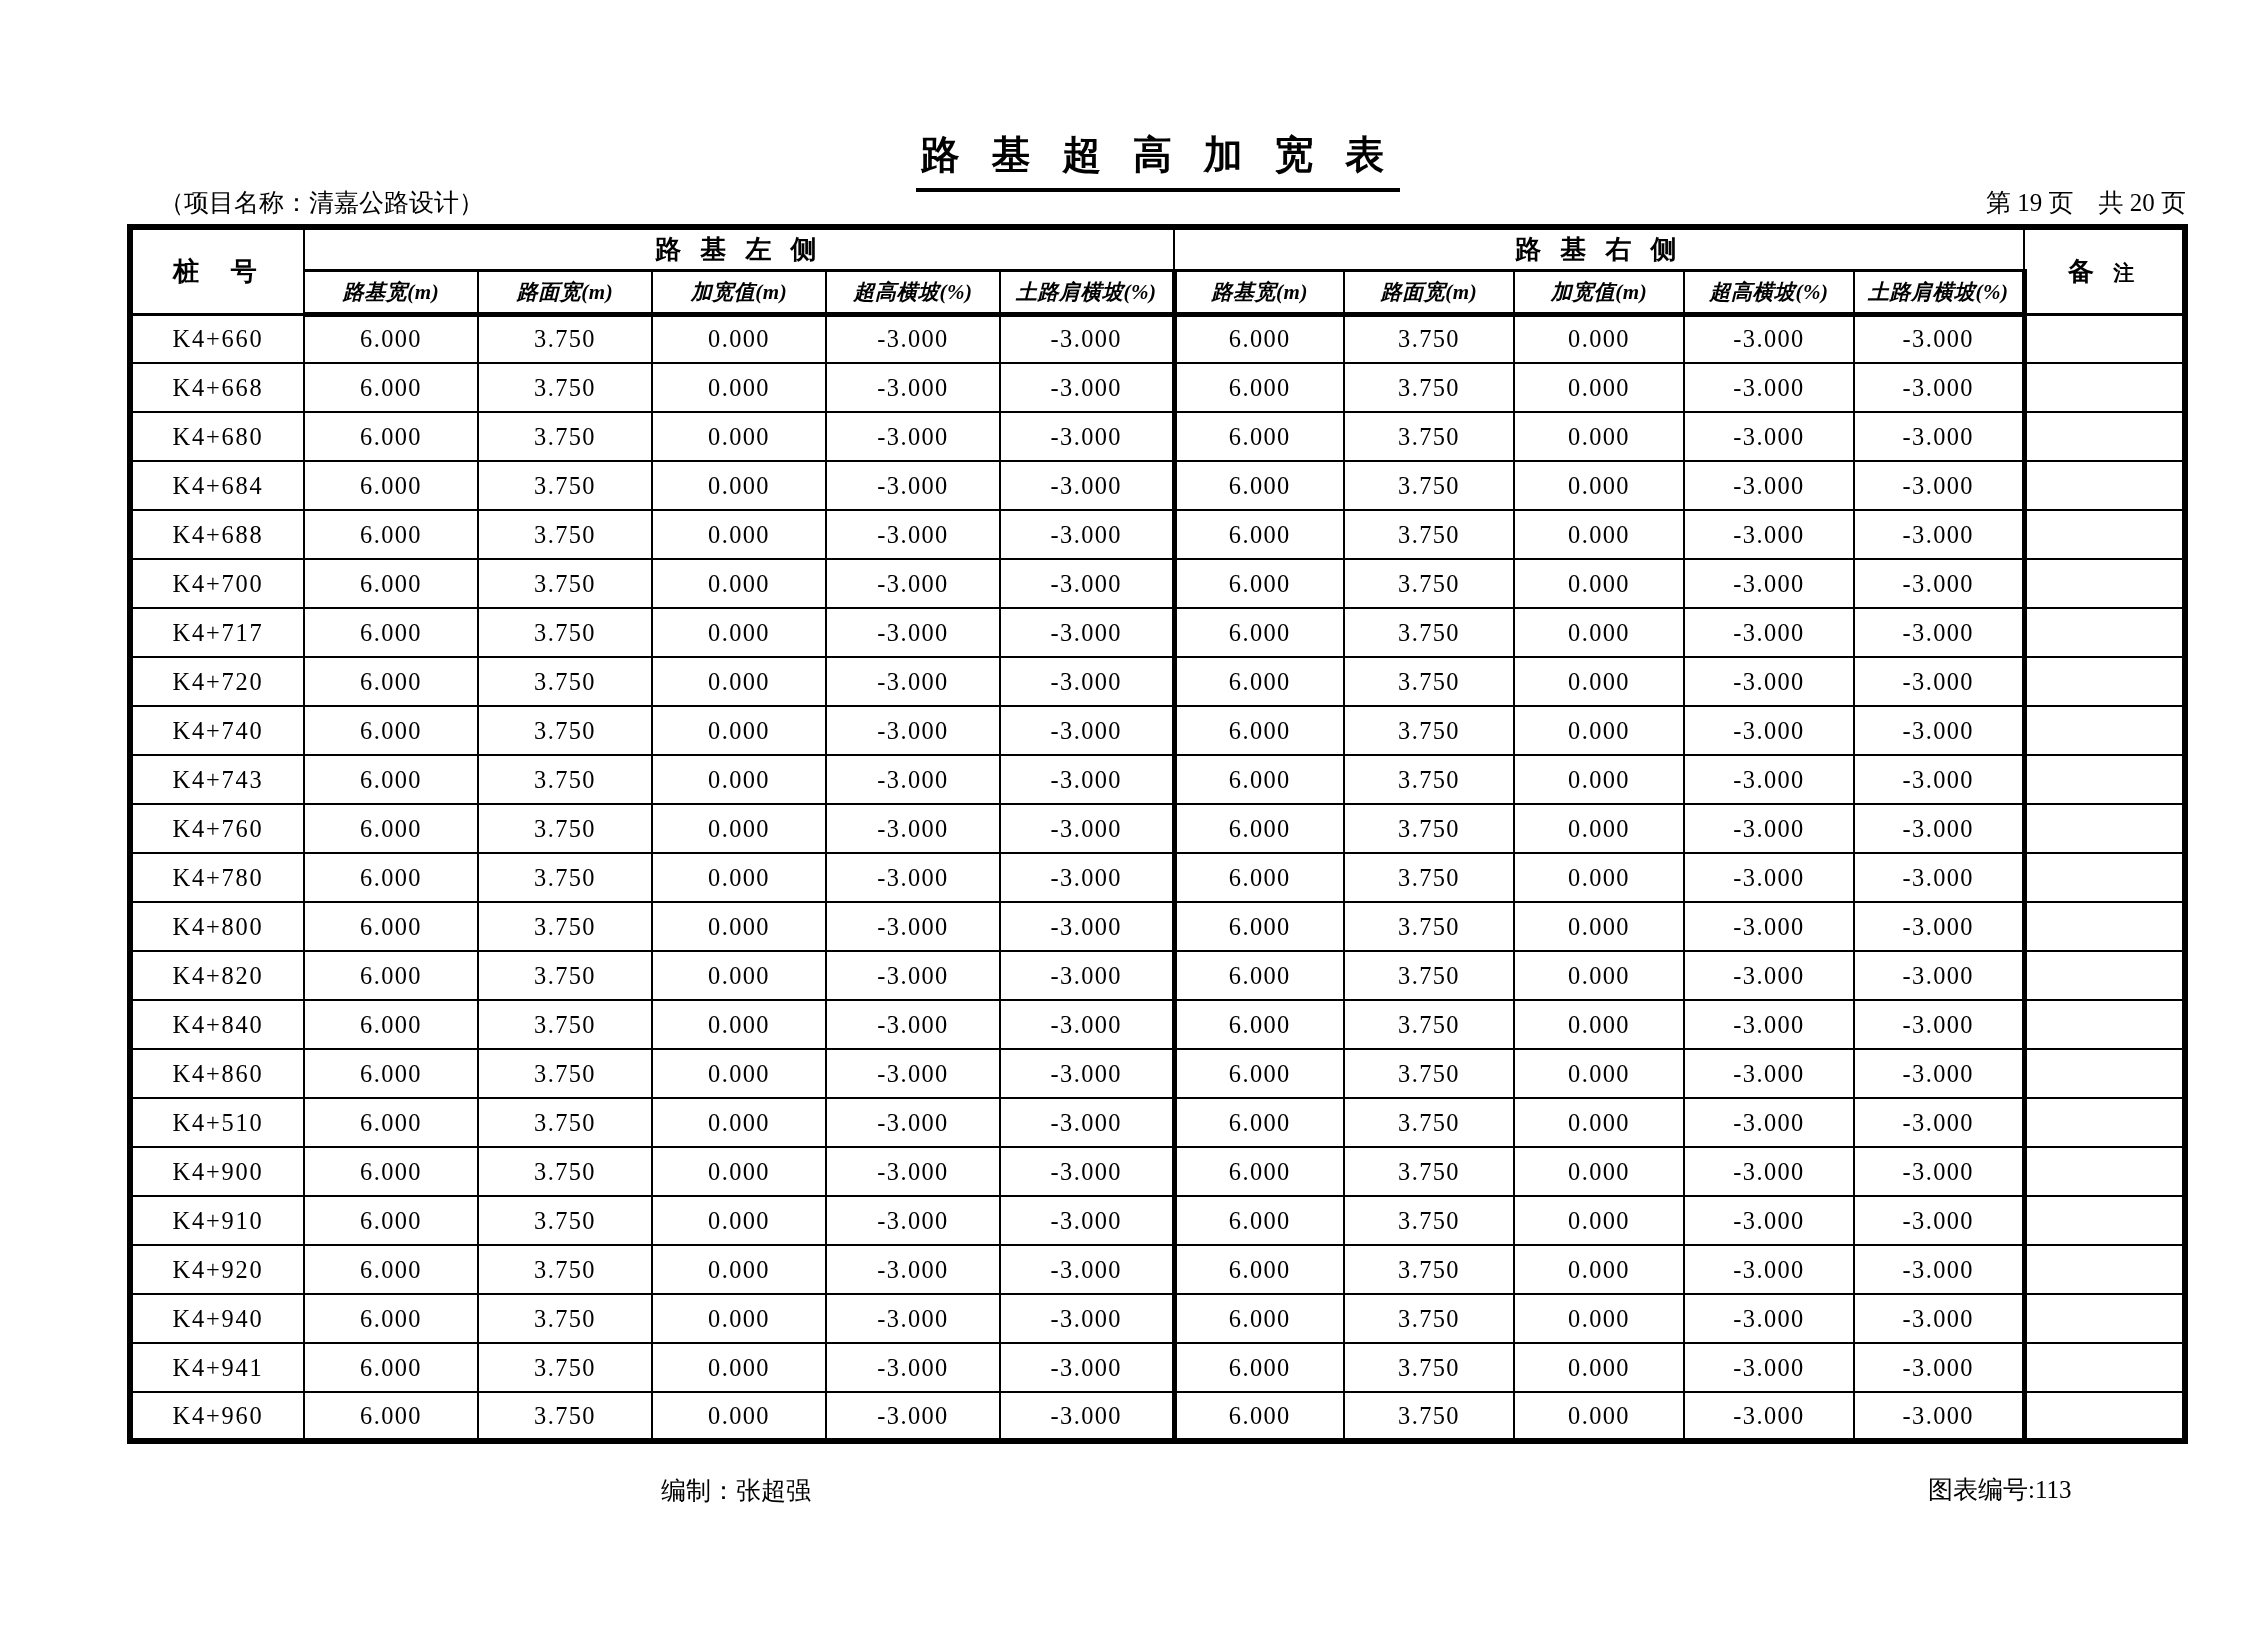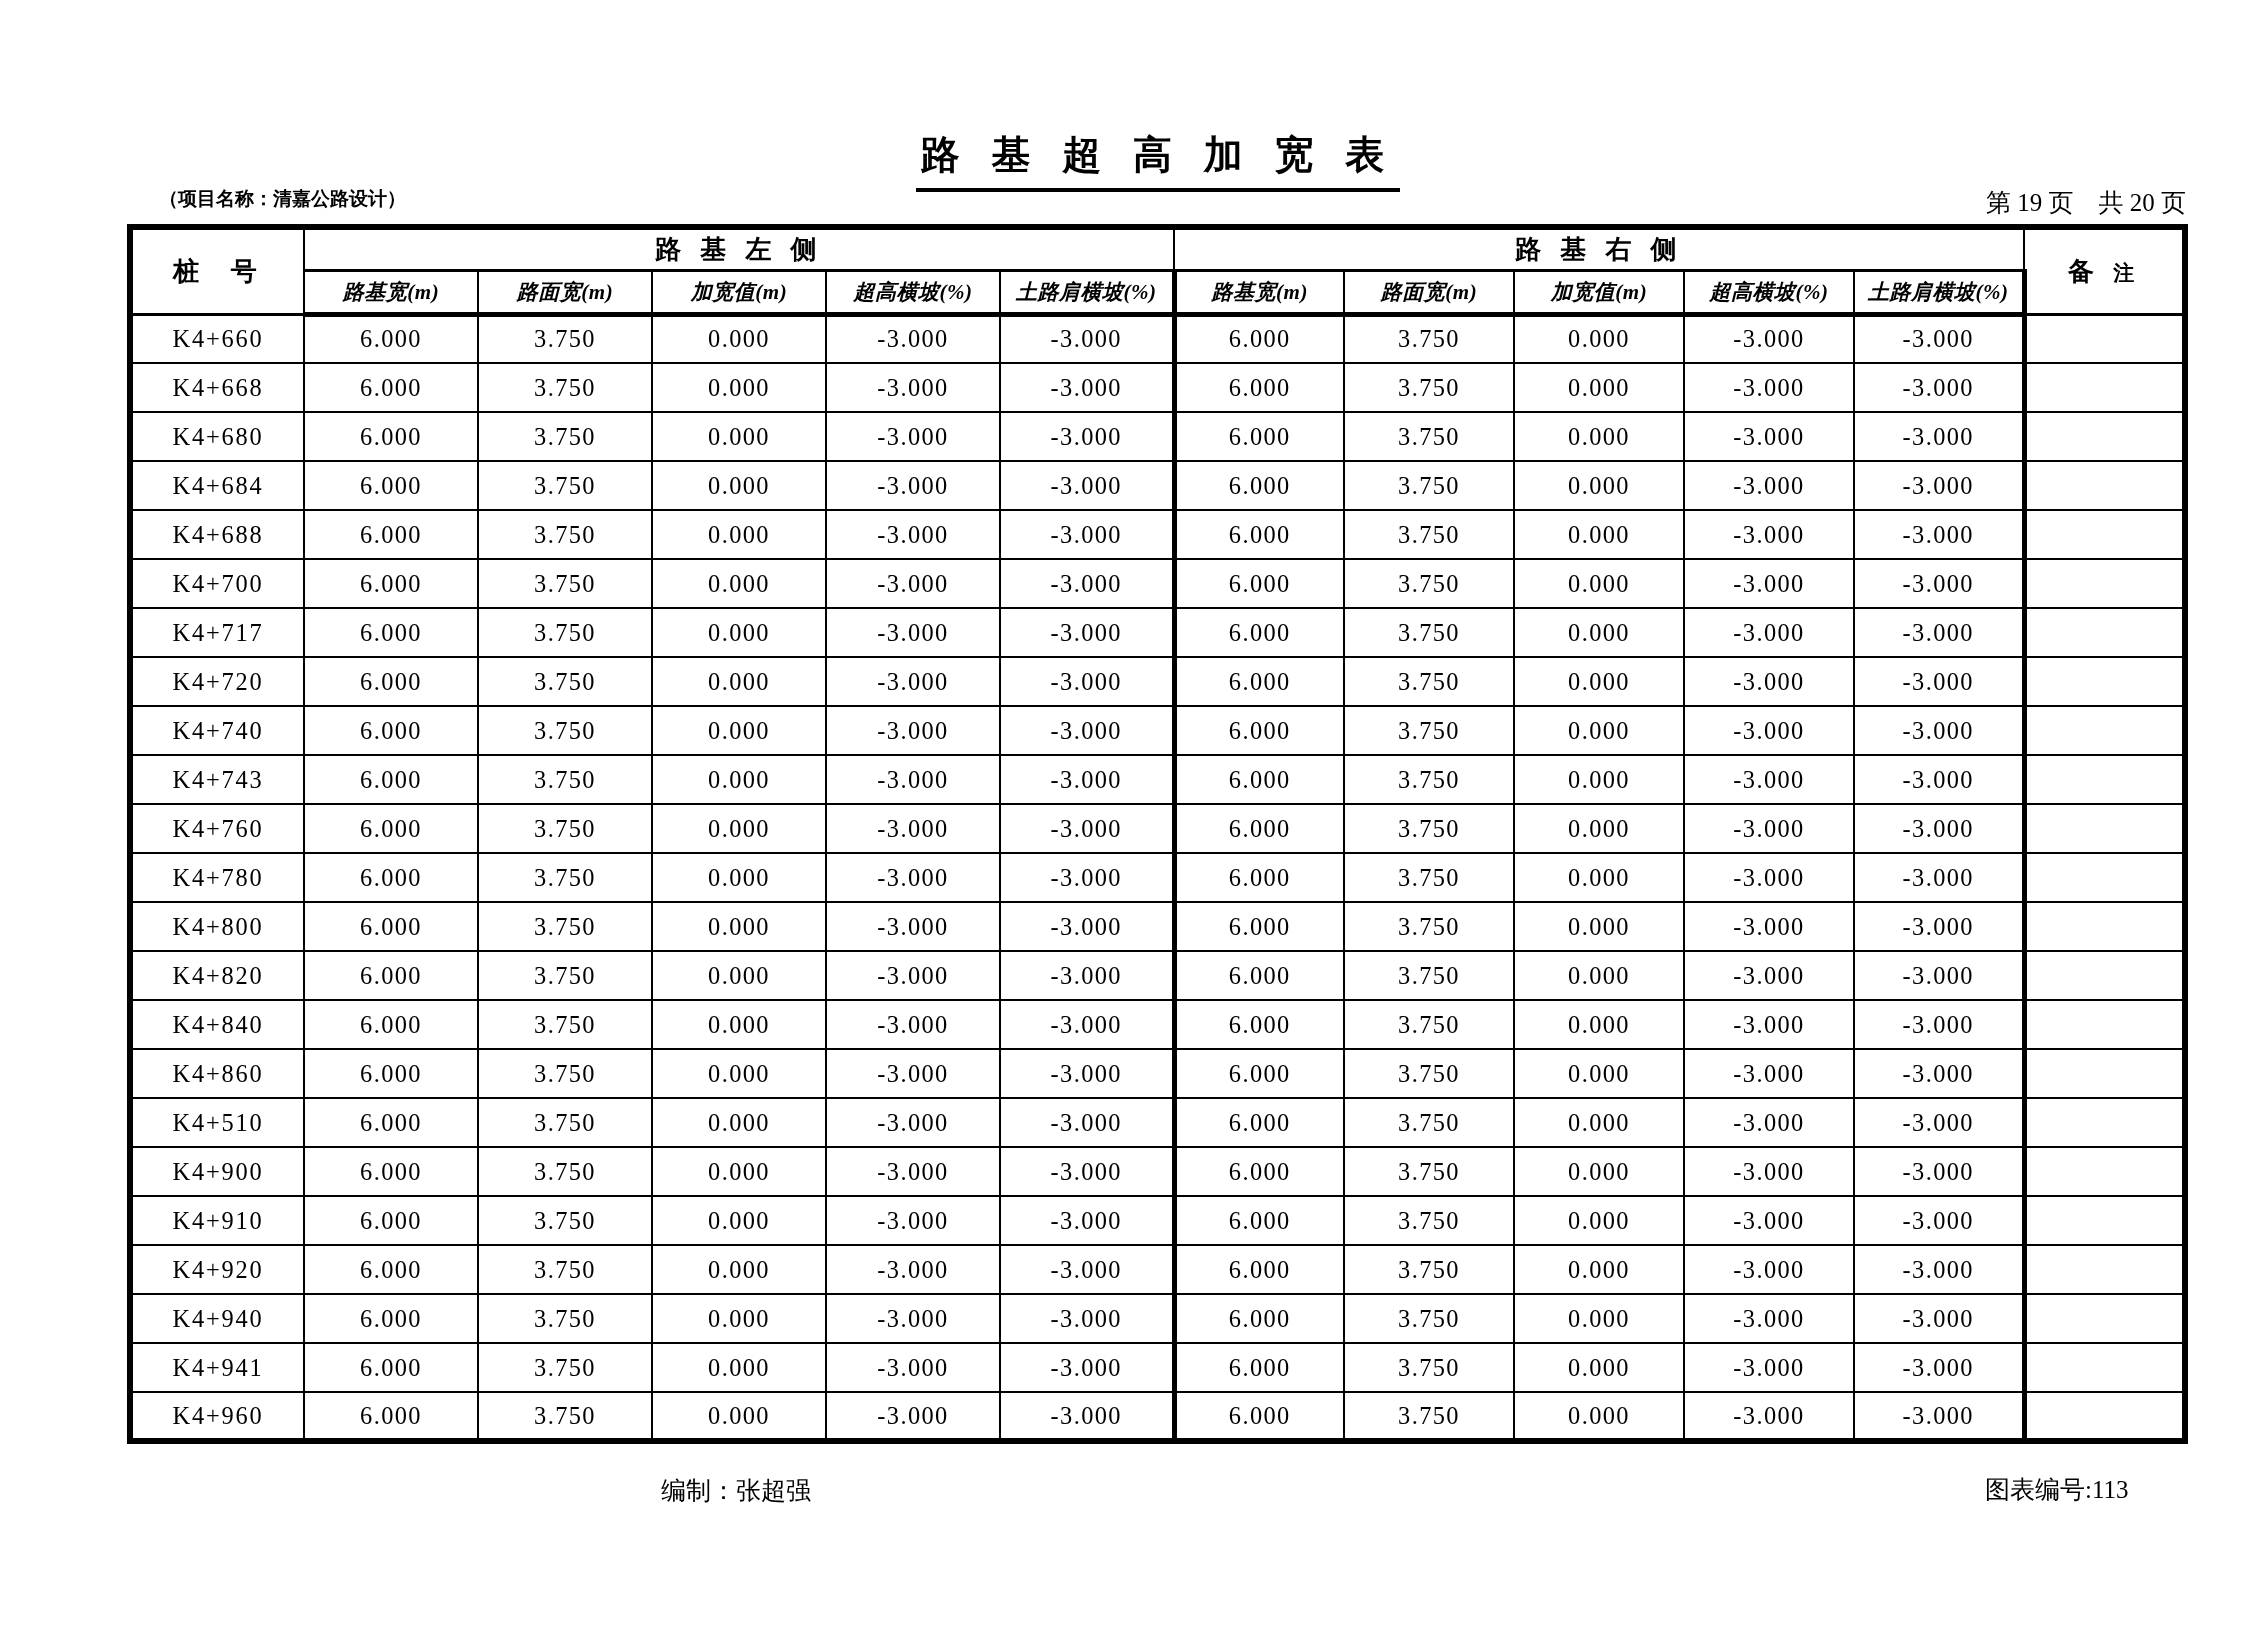--- a/index.html
+++ b/index.html
@@ -5,21 +5,21 @@
   html,body{margin:0;padding:0;background:#ffffff;}
   body{width:2316px;height:1638px;font-family:"Liberation Serif",serif;color:#000;}
   .sheet{position:relative;width:2316px;height:1638px;background:#fff;overflow:hidden;}
 
   
   .title-wrap{position:absolute;top:128px;left:0;width:100%;text-align:center;}
   .title{display:inline-block;font-size:39px;font-weight:bold;letter-spacing:11px;
          padding:0 4.5px 6.3px 4.5px;border-bottom:4.1px solid #000;white-space:pre;}
 
   
-  .project{position:absolute;left:159px;top:186px;font-size:19px;font-weight:bold;white-space:pre;}
+  .project{position:absolute;left:159px;top:186px;font-size:25px;font-weight:normal;white-space:pre;}
   .pageinfo{position:absolute;right:130px;top:186px;font-size:25px;white-space:pre;}
 
   
   table.road{position:absolute;left:127px;top:224px;width:1796px;
              border-collapse:collapse;table-layout:fixed;border:6.3px solid #000;}
   table.road th,table.road td{border:2.3px solid #000;text-align:center;vertical-align:middle;
              padding:0;overflow:hidden;white-space:pre;}
   thead th{font-weight:bold;}
   tr.group{height:43px;}
   tr.group th{font-size:26px;letter-spacing:6.3px;border-bottom-width:3.6px;}
@@ -29,21 +29,21 @@
   th.group-th{border-right-width:5.4px;}
   th.remark-h{font-size:25px;border-bottom-width:5.4px;letter-spacing:8.1px;}
   th.remark-h .sub{font-size:21px;}
   tbody tr{height:49px;}
   tbody td{font-size:24.4px;letter-spacing:1.4px;}
   td.stake{letter-spacing:1.8px;border-right-width:5.4px;}
   .bR{border-right-width:5.4px !important;margin-left:12px;}
 
   
   .compiler{position:absolute;left:661px;top:1474px;font-size:25px;white-space:pre;text-align:right;}
-  .chartno{position:absolute;left:1985px;top:1473px;font-size:25px;white-space:pre;}
+  .chartno{position:absolute;left:1928px;top:1473px;font-size:25px;white-space:pre;}
 </style>
 </head>
 <body>
 
 <div class="sheet">
 
   <div class="title-wrap">
     <span class="title">路 基 超 高 加 宽 表</span>
   </div>
 

